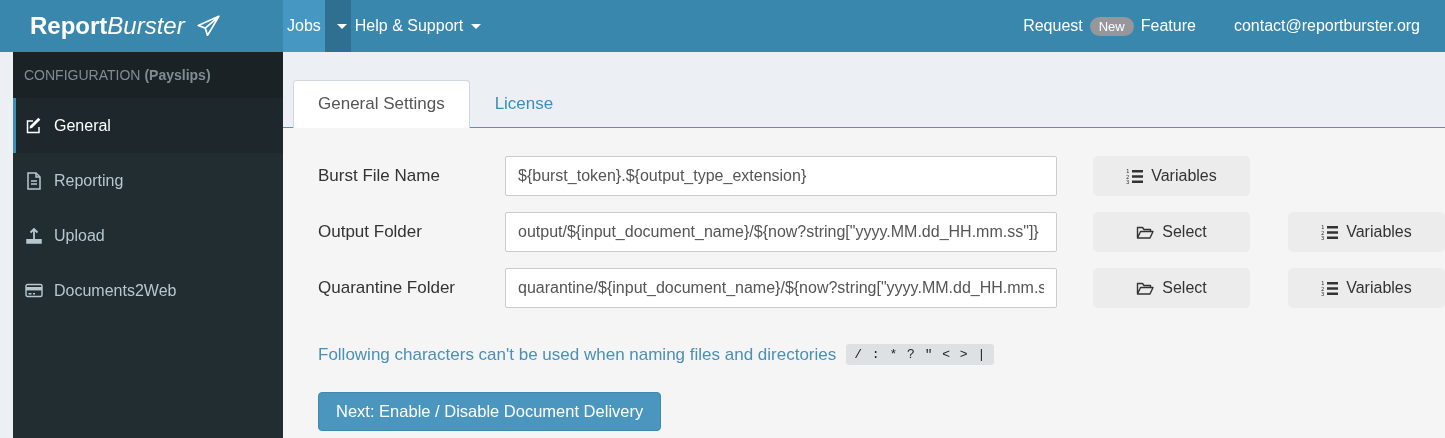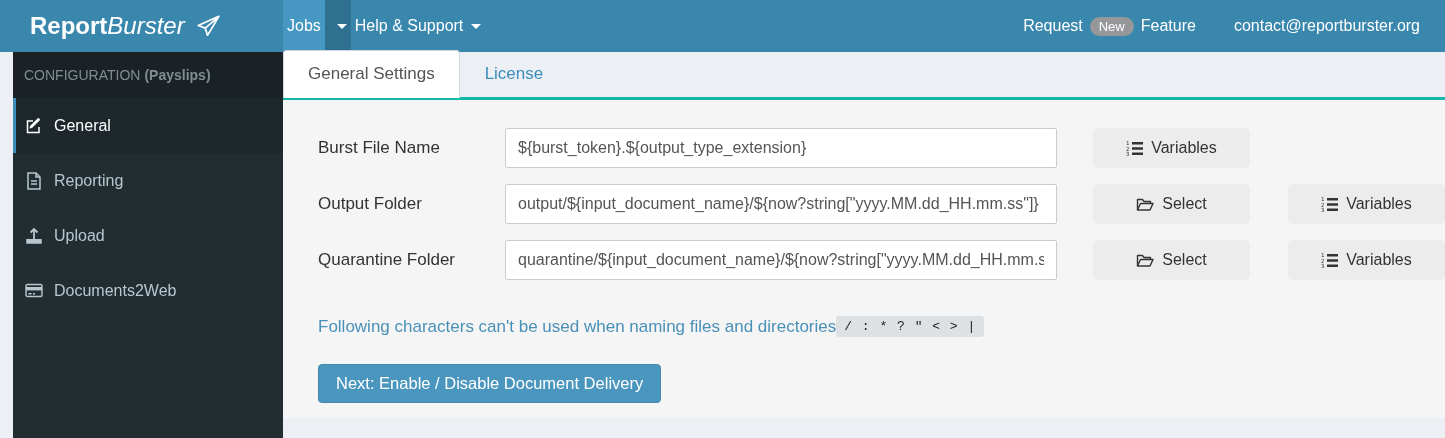--- a/index.html
+++ b/index.html
@@ -42,43 +42,43 @@
                       border-left:3px solid #3c8dbc; padding-left:8px; }
   .side-item .s-icon { width:20px; height:18px; margin-right:10px; display:flex;
                        align-items:center; justify-content:center; flex:0 0 auto; }
   .side-item svg { stroke:currentColor; fill:none; }
   .side-item .s-chevron { margin-left:auto; font-size:20px; line-height:1;
                           color:#b8c7ce; font-family:"DejaVu Sans", sans-serif; }
 
   
   .main { position:absolute; top:52px; left:283px; width:1162px; height:386px;
           background:#ecf0f5; }
-  .tabs { display:flex; align-items:flex-end; height:48px; 
-          border-bottom:3px solid #14b8a6; }
+  .tabs { display:flex; align-items:flex-end; height:76px; padding-left:10px;
+          border-bottom:1px solid #14b8a6; }
   .tab { font-size:17px; padding:13px 24px; cursor:pointer; border:1px solid transparent;
          border-bottom:none; white-space:nowrap; }
   .tab.active { background:#ffffff; color:#555; border-color:#d2d6de;
                 border-radius:4px 4px 0 0; margin-bottom:-1px; padding-bottom:14px; }
   .tab.inactive { color:#3c8dbc; }
   .panel { background:#f5f5f5; height:318px; padding:28px 0 0 35px; }
 
   .form-row { display:flex; align-items:center; margin-bottom:16px; }
   .form-label { width:187px; font-size:17px; color:#333; }
   .form-input { width:552px; height:40px; border:1px solid #ccc; border-radius:2px;
                 background:#fff; color:#555; font-size:16px; padding:0 12px;
                 font-family:"Liberation Sans", sans-serif; outline:none; }
   .btn { height:40px; display:flex; align-items:center; justify-content:center;
          gap:8px; background:#ececec; border:none; border-radius:5px; color:#333;
          font-size:16px; cursor:pointer; font-family:"Liberation Sans", sans-serif; }
   .btn svg { flex:0 0 auto; }
   .btn-col1 { width:157px; margin-left:36px; }
   .btn-col2 { width:157px; margin-left:38px; }
 
   .note { margin-top:36px; font-size:17px; color:#4a90b8; display:flex;
-          align-items:center; }
+          align-items:center; gap:10px; }
   .note code { background:#dde1e4; color:#222; border-radius:3px; padding:3px 8px;
                font-family:"Liberation Mono", monospace; font-size:13px;
                letter-spacing:1px; white-space:pre; }
 
   .next-btn { margin-top:27px; background:#4a96be; border:1px solid #4089ad;
               border-radius:4px; color:#fff; font-size:16.5px; padding:9px 17px;
               cursor:pointer; font-family:"Liberation Sans", sans-serif; }
 </style>
 </head>
 <body>

